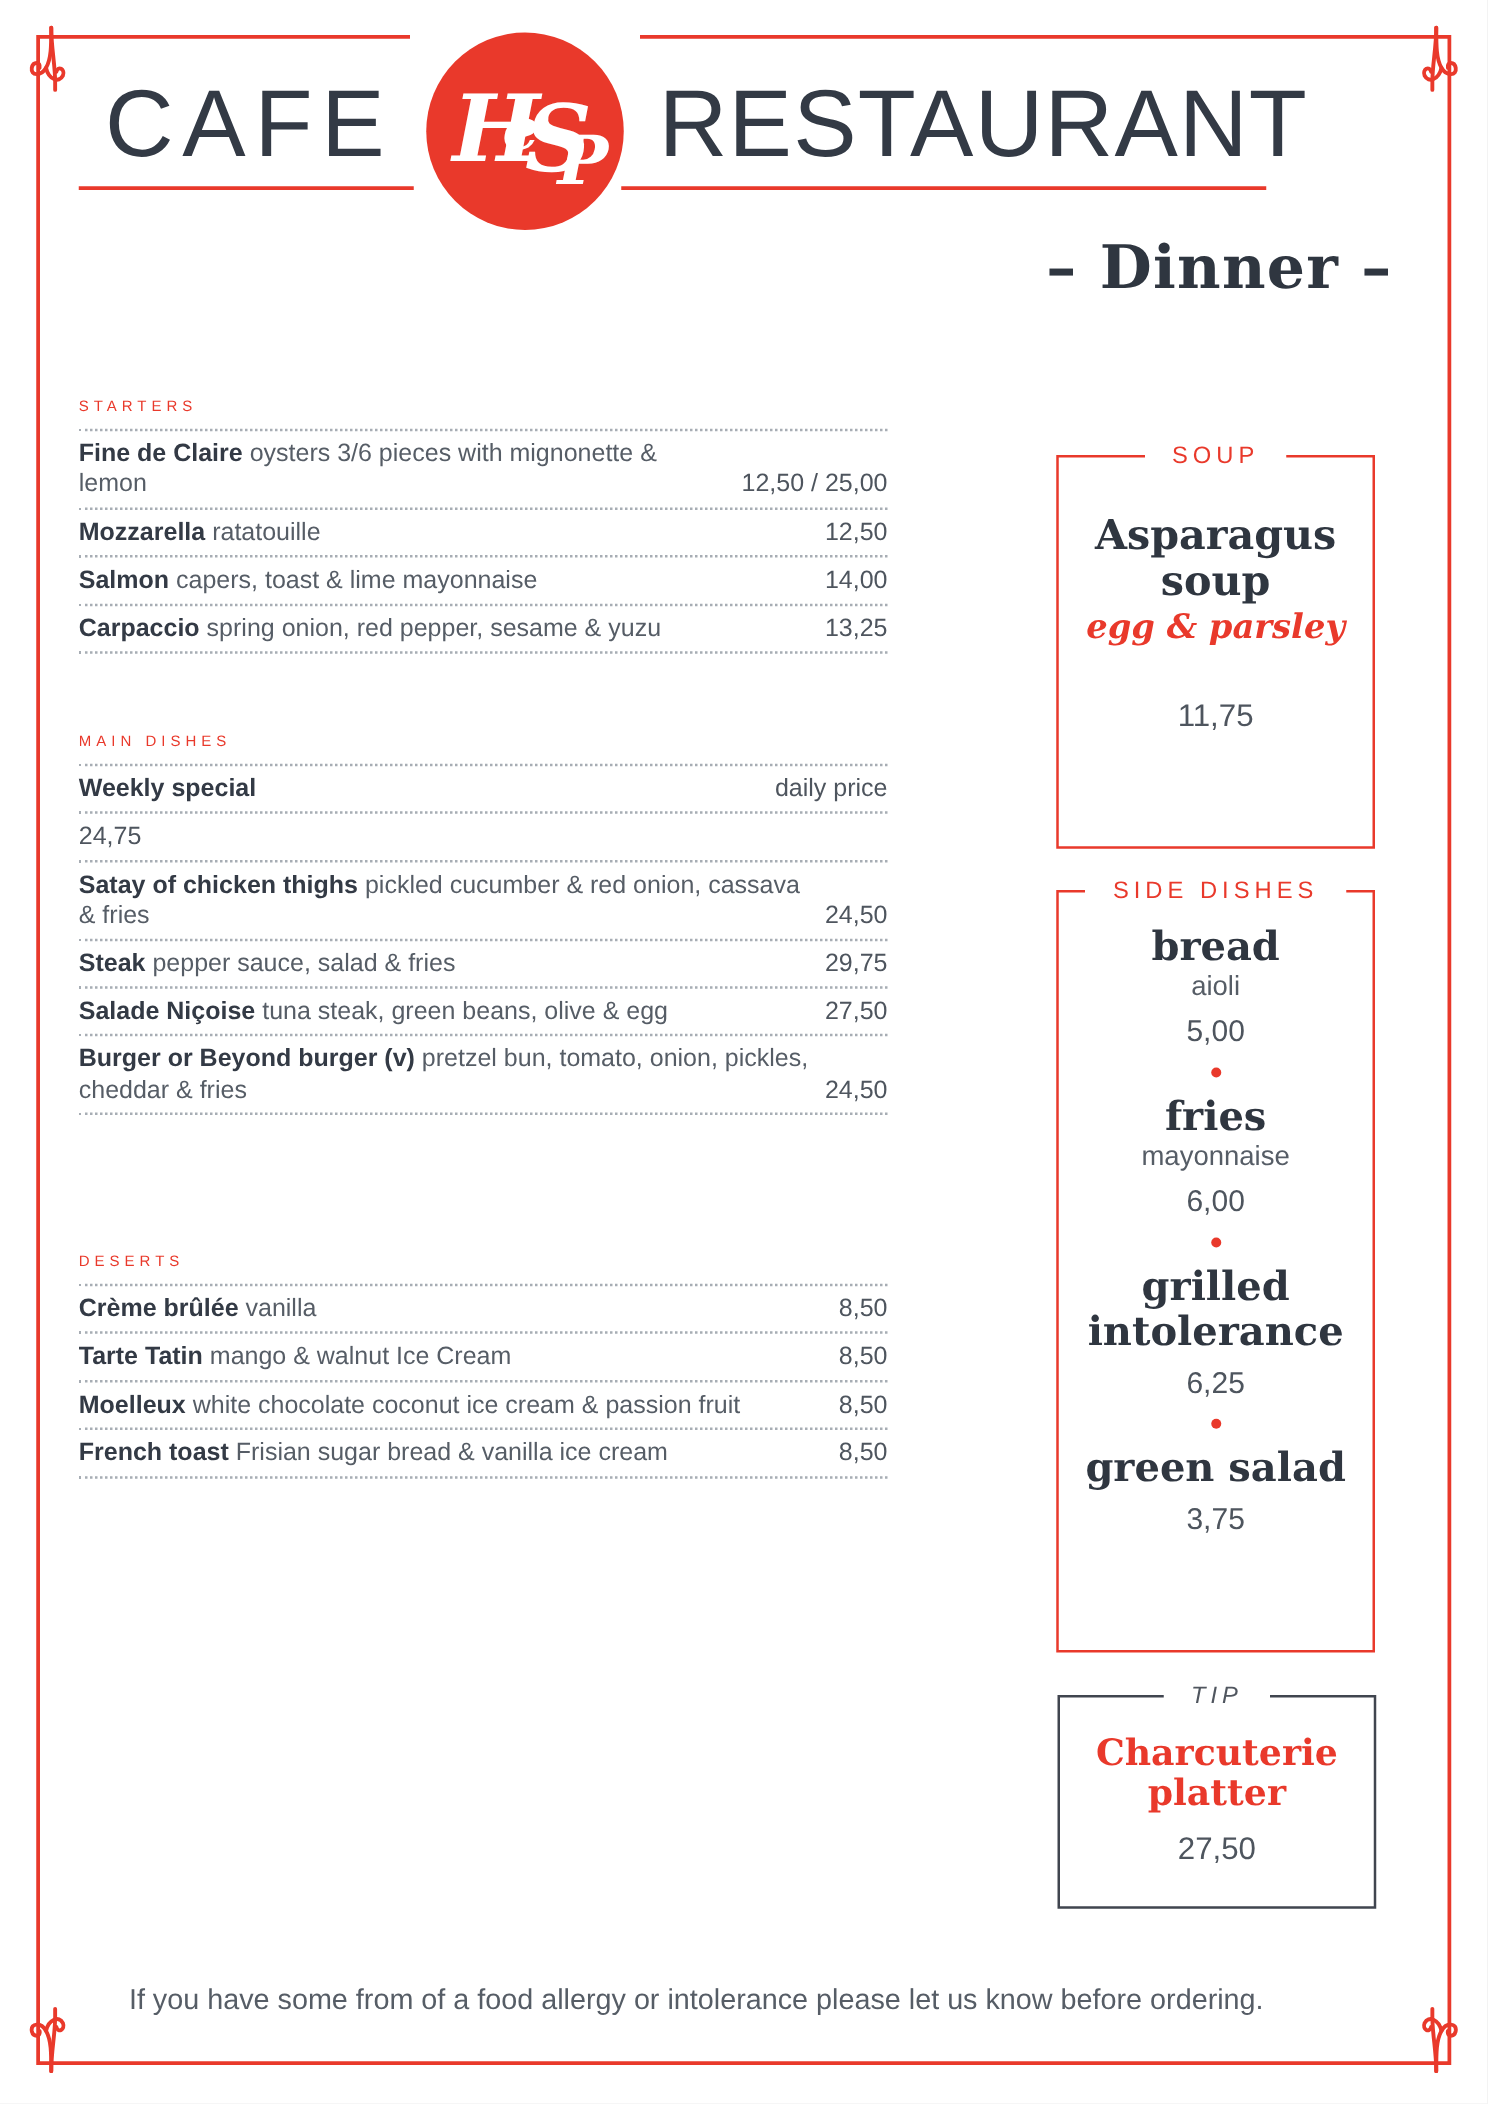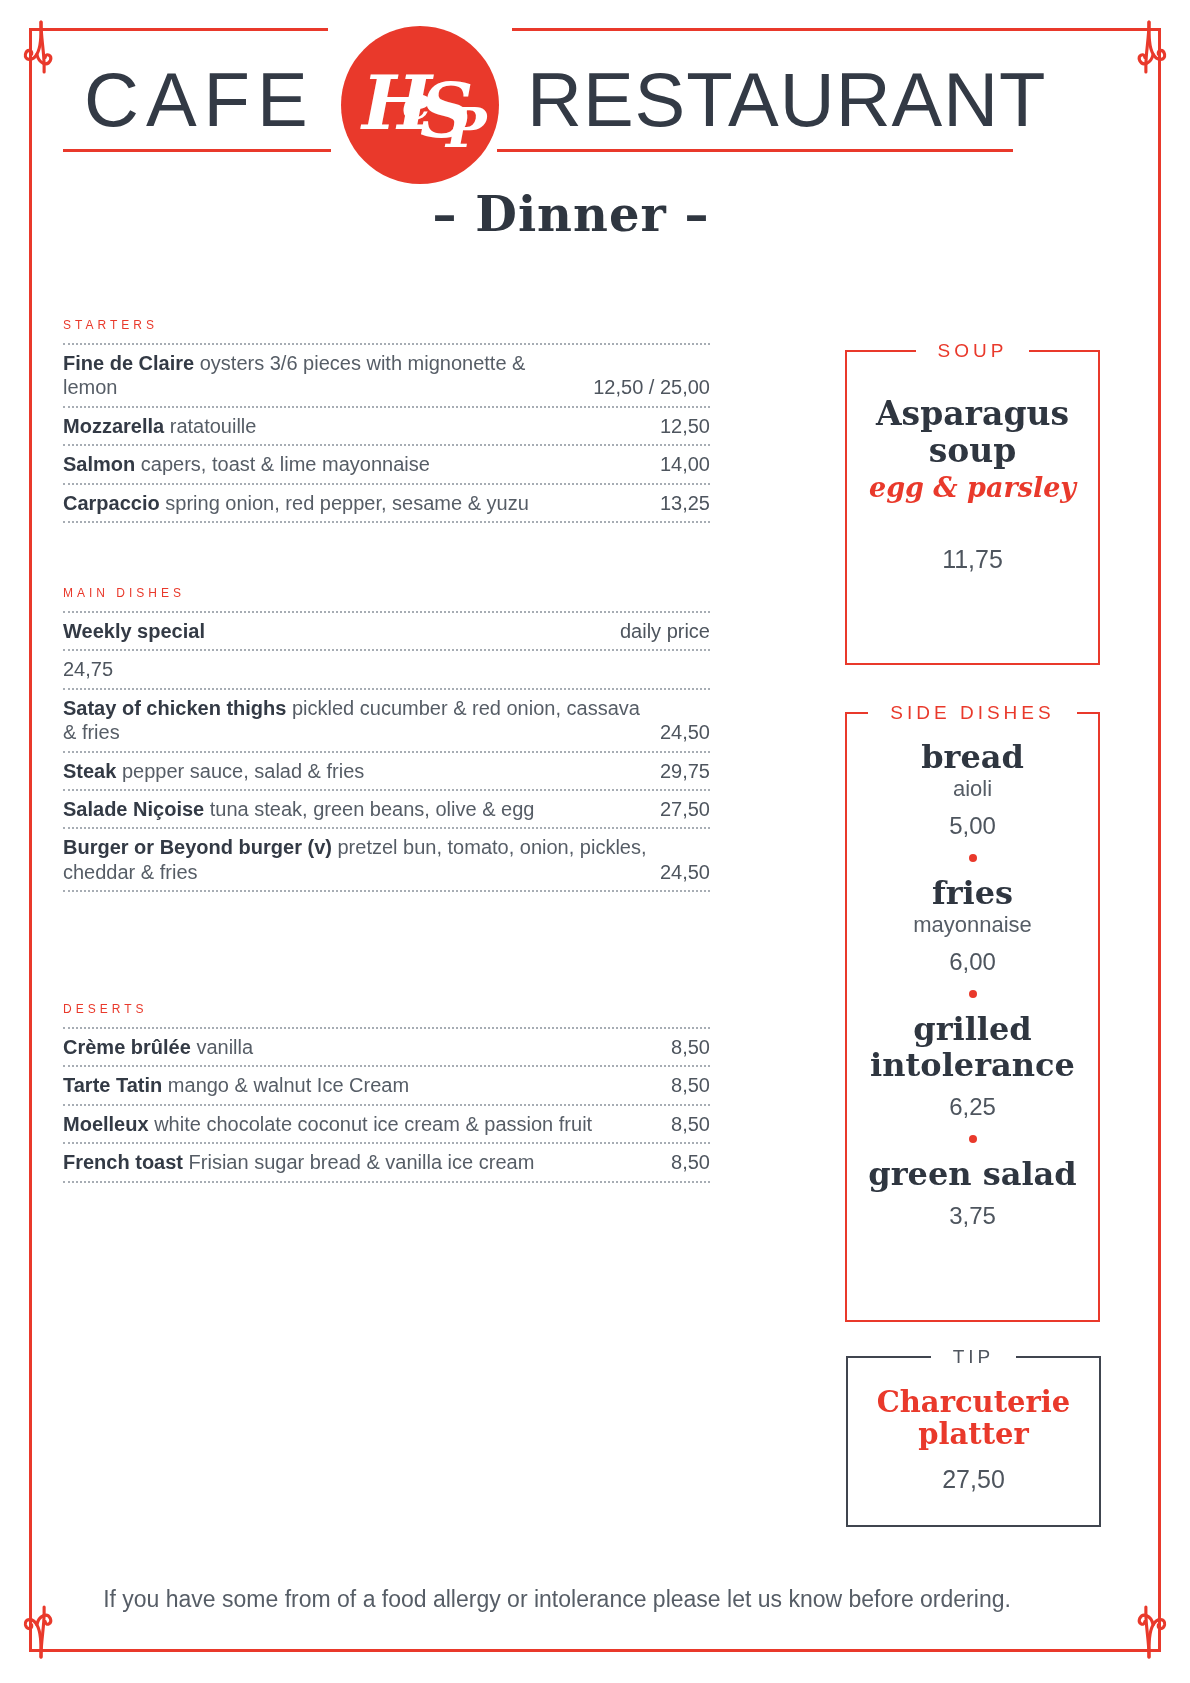--- a/index.html
+++ b/index.html
@@ -39,21 +39,21 @@
   .wordmark.rest{left:527px;letter-spacing:1px;}
   .rule{position:absolute;top:149px;height:3px;background:var(--accent);}
   .rule.left{left:63px;width:268px;}
   .rule.right{left:497px;width:516px;}
   .logo-wrap{
     position:absolute;left:334px;top:19px;width:172px;height:172px;
     background:#fff;border-radius:50%;padding:6px;
   }
   .logo-wrap svg{width:160px;height:160px;display:block;}
   
-  .dinner-block{position:absolute;left:0;top:186px;width:1114px;text-align:center;padding-left:28px;}
+  .dinner-block{position:absolute;left:0;top:186px;width:1114px;text-align:right;padding-left:28px;}
   .dinner-title{
     font-family:"DejaVu Serif",serif;font-weight:bold;font-size:48px;
     color:#2f3640;letter-spacing:1px;
   }
   .dinner-hours{
     margin-top:14px;color:var(--accent);font-size:26px;letter-spacing:2px;font-weight:500;
   }
   
   .menu-section{position:absolute;left:63px;width:647px;}
   .menu-section.starters{top:318px;}
@@ -67,31 +67,31 @@
     display:flex;align-items:flex-end;padding:6px 0 6px 0;
     border-bottom:2px dotted var(--dot);
   }
   .menu-row .txt{flex:1;font-size:20px;line-height:1.22;color:var(--gray);padding-right:10px;}
   .menu-row .nm{font-weight:bold;color:var(--dark);}
   .menu-row .price{
     white-space:nowrap;font-size:20px;color:var(--price);line-height:1.22;
   }
   
   .card{position:absolute;left:845px;width:255px;border:2px solid var(--accent);text-align:center;}
-  .card.soup{top:350px;height:315px;}
+  .card.soup{top:364px;height:315px;}
   .card.sides{top:712px;height:610px;}
   .card.tip{top:1356px;height:171px;border-color:var(--tipborder);left:846px;}
   .card-title{
     position:absolute;top:-12px;left:0;right:0;text-align:center;
   }
   .card-title span{
     display:inline-block;background:#fff;padding:0 22px;font-size:19px;
     letter-spacing:4px;color:var(--accent);
   }
-  .card.tip .card-title span{color:var(--tiptitle);}
+  .card.tip .card-title span{color:var(--tiptitle);font-style:italic;}
   .soup-dish{margin-top:44px;font-family:"DejaVu Serif",serif;font-weight:bold;font-size:33px;line-height:1.12;color:#2f3640;}
   .soup-sub{margin-top:2px;font-family:"DejaVu Serif",serif;font-style:italic;font-weight:bold;font-size:27px;color:var(--accent);}
   .soup-price{margin-top:42px;font-size:25px;color:var(--price);}
   .sides-list{padding-top:26px;}
   .side-name{font-family:"DejaVu Serif",serif;font-weight:bold;font-size:32px;line-height:1.1;color:#2f3640;}
   .side-sub{margin-top:1px;font-size:22px;color:var(--gray);}
   .side-sub:empty{display:none;}
   .side-price{margin-top:10px;font-size:24px;color:var(--price);}
   .dot-sep{width:8px;height:8px;border-radius:50%;background:var(--accent);margin:14px auto;}
   .tip-dish{margin-top:28px;font-family:"DejaVu Serif",serif;font-weight:bold;font-size:29px;line-height:1.12;color:var(--accent);}

